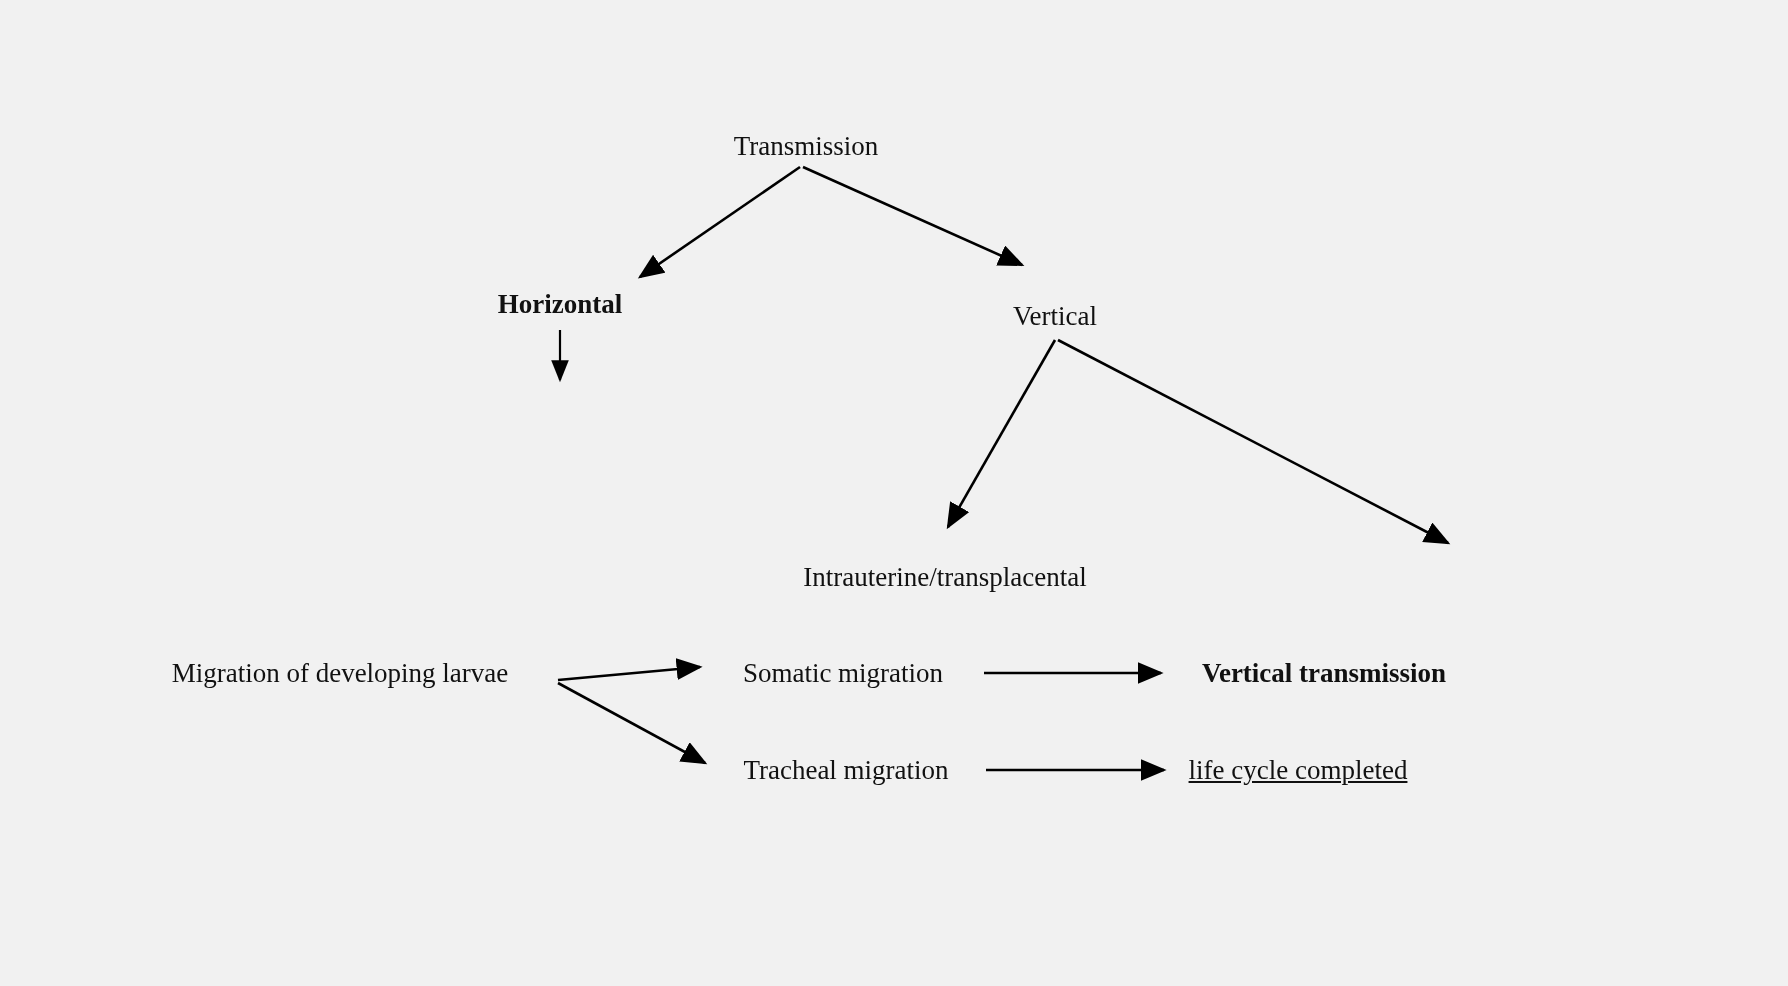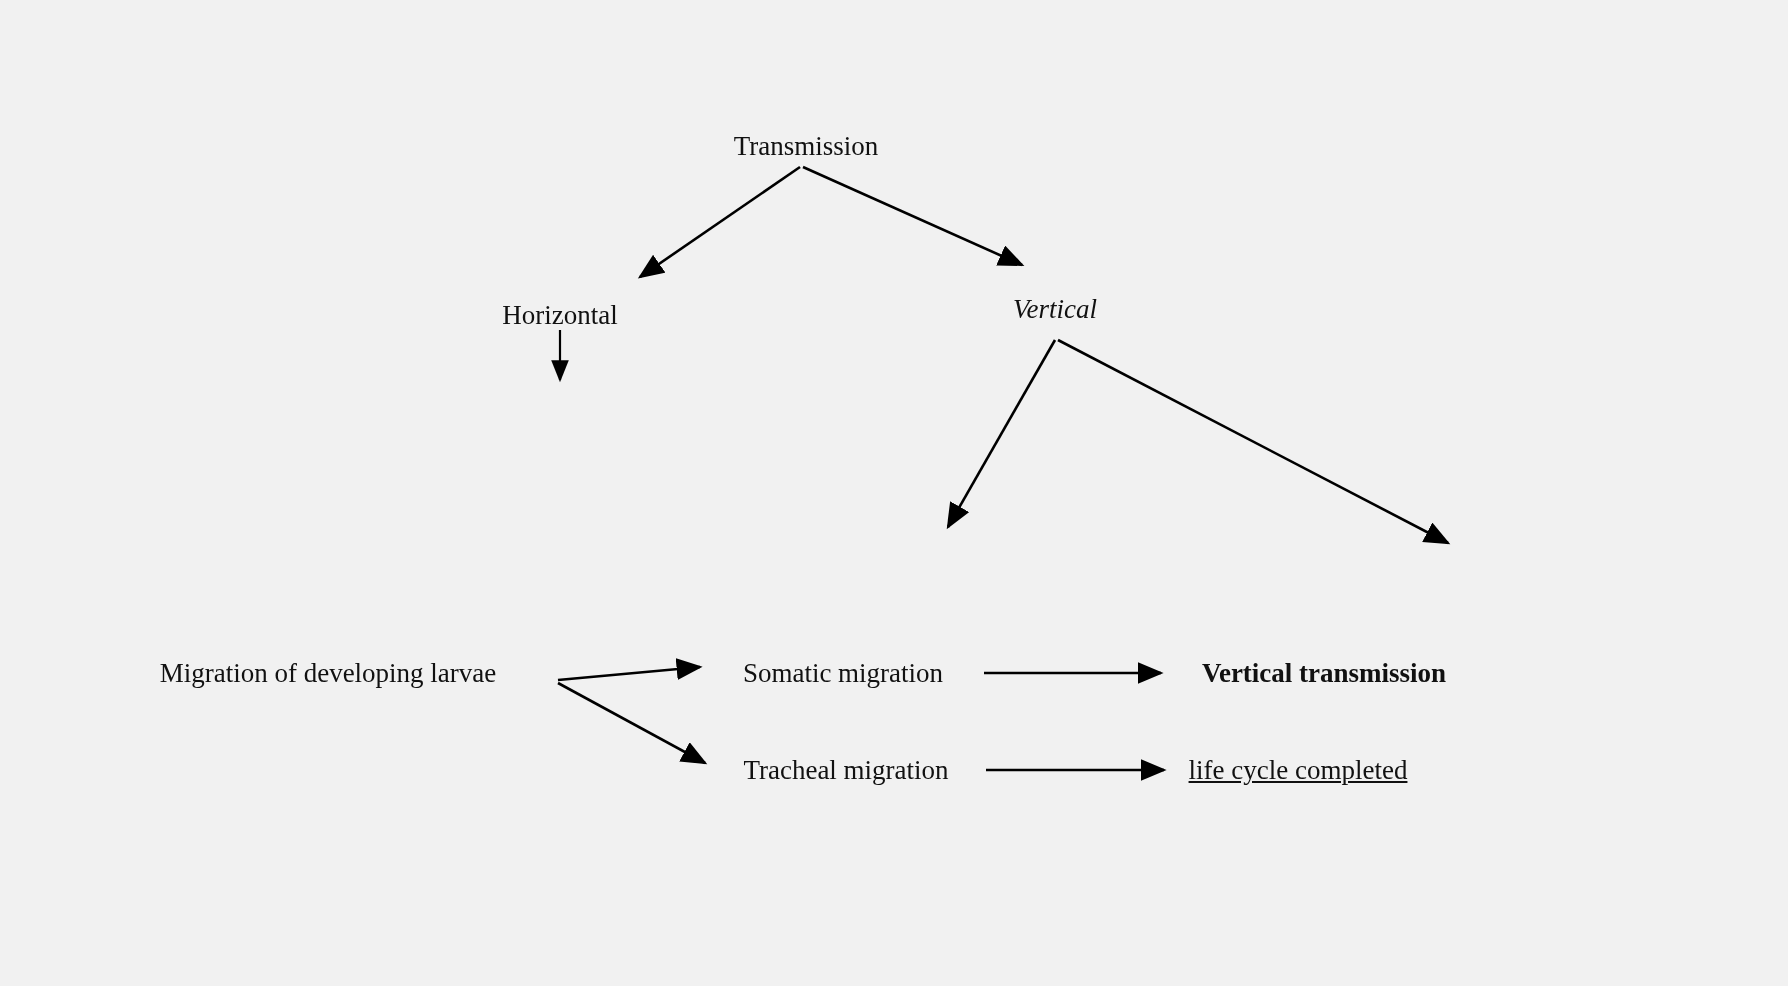--- a/index.html
+++ b/index.html
@@ -71,28 +71,29 @@
 
     <line x1="558" y1="683" x2="705" y2="763" stroke="#000000" stroke-width="2.6" marker-end="url(#arrowhead)"></line>
 
     <line x1="984" y1="673" x2="1161" y2="673" stroke="#000000" stroke-width="2.6" marker-end="url(#arrowhead)"></line>
 
     <line x1="986" y1="770" x2="1164" y2="770" stroke="#000000" stroke-width="2.6" marker-end="url(#arrowhead)"></line>
   </svg>
 
   <div class="node-label" style="left:806px; top:146px;">Transmission</div>
 
-  <div class="node-label" style="left:560px; top:315px;">Horizontal</div>
+  <div class="node-label" style="left:560px; top:304px;font-weight:bold;">Horizontal</div>
 
-  <div class="node-label" style="left:1055px; top:309px;font-style:italic;">Vertical</div>
+  <div class="node-label" style="left:1055px; top:316px;">Vertical</div>
 
 
+  <div class="node-label" style="left:945px; top:577px;">Intrauterine/transplacental</div>
 
 
-  <div class="node-label" style="left:328px; top:673px;">Migration of developing larvae</div>
+  <div class="node-label" style="left:340px; top:673px;">Migration of developing larvae</div>
 
   <div class="node-label" style="left:843px; top:673px;text-align:center;">Somatic migration</div>
 
   <div class="node-label" style="left:1324px; top:673px;font-weight:bold;">Vertical transmission</div>
 
   <div class="node-label" style="left:846px; top:770px;">Tracheal migration</div>
 
   <div class="node-label" style="left:1298px; top:770px;text-decoration:underline;">life cycle completed</div>
 
 </div>

